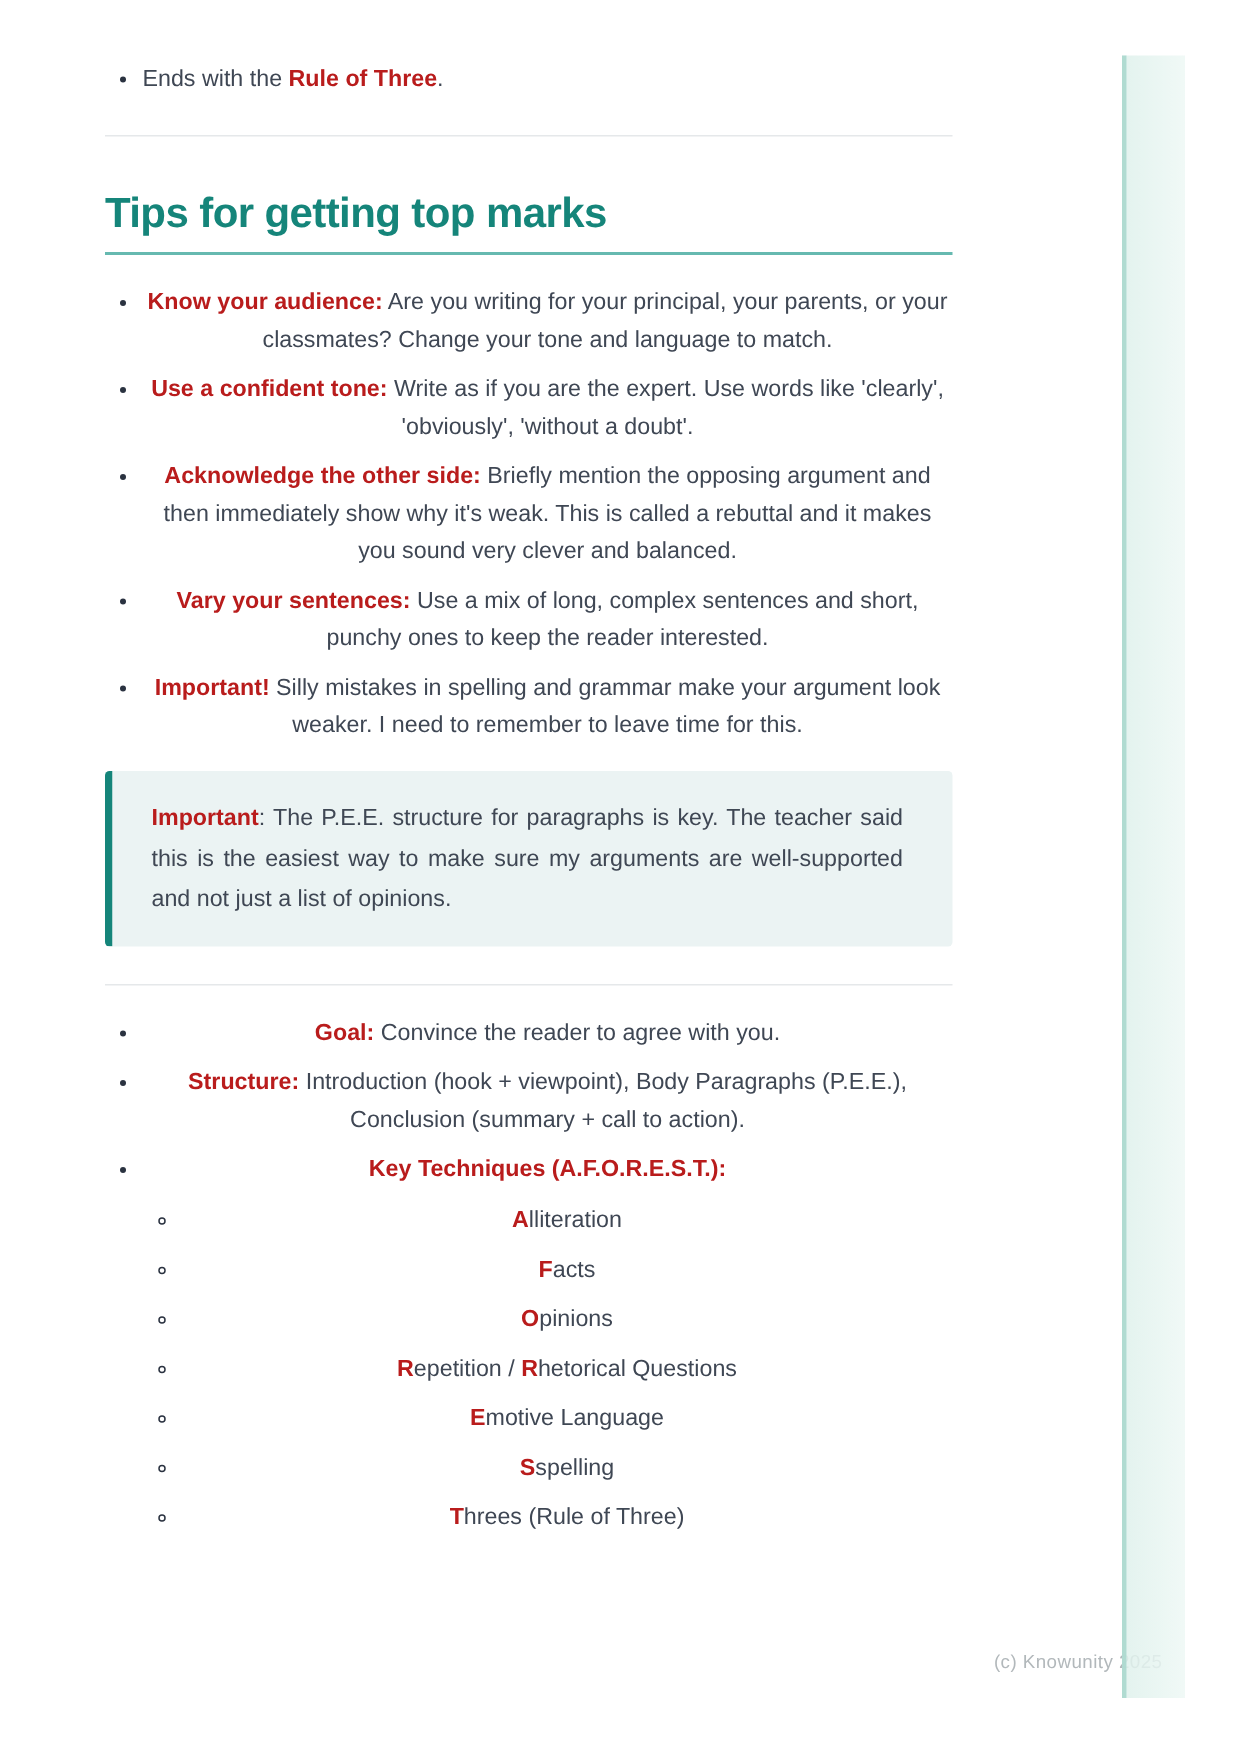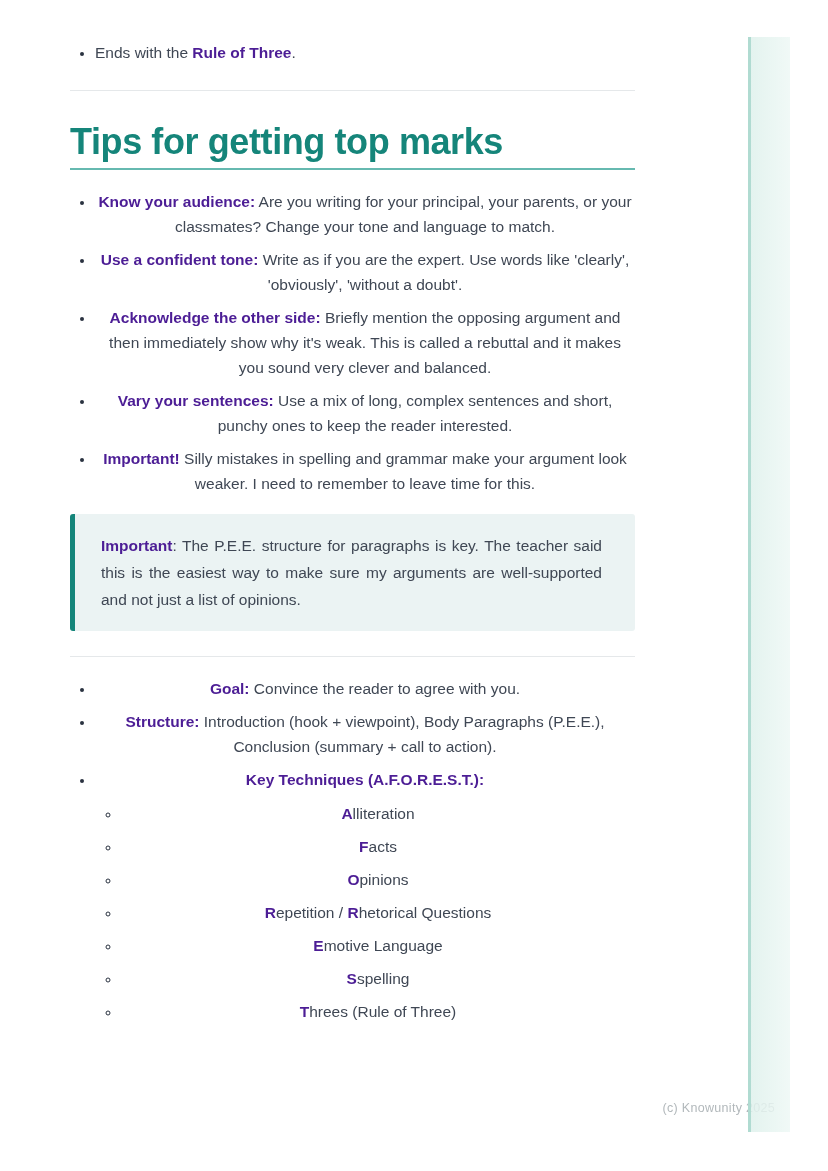--- a/index.html
+++ b/index.html
@@ -14,41 +14,41 @@
     overflow: hidden;
   }
   .content {
     position: absolute;
     left: 70px;
     top: 40px;
     width: 565px;
     font-size: 15.5px;
     line-height: 25px;
   }
-  strong { font-weight: 700; color: #4c1d95; }
+  strong { font-weight: 700; color: #b91c1c; }
 
   ul.list {
     margin: 0;
     padding-left: 25px;
     list-style: disc;
   }
   ul.list > li { margin: 0 0 8px 0; padding-left: 0; }
   ul.list > li:last-child { margin-bottom: 0; }
   ul.list > li::marker { color: #2a3240; font-size: 13px; }
 
   hr.divider {
     border: none;
     border-top: 1px solid #e5e8ea;
     margin: 25px 0 0 0;
   }
 
   h2.section-heading {
     margin: 33px 0 0 0;
     padding: 0 0 8px 0;
-    font-size: 36px;
+    font-size: 28px;
     line-height: 36px;
     font-weight: 700;
     letter-spacing: -0.4px;
     color: #15857a;
     border-bottom: 2px solid #66b9b0;
   }
 
   ul.body-list { margin-top: 19px; text-align: center; }
 
   .callout {

